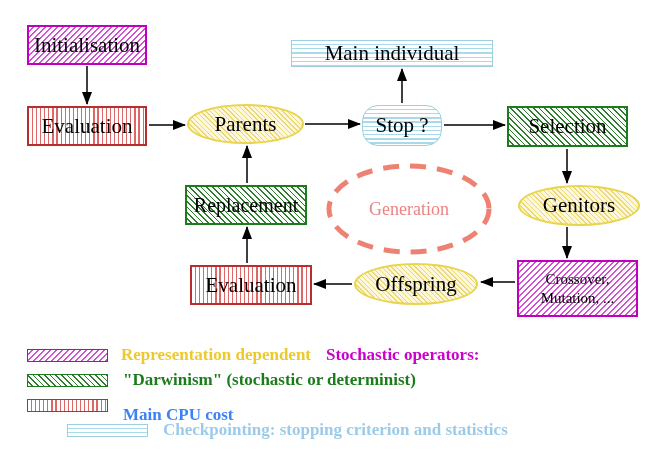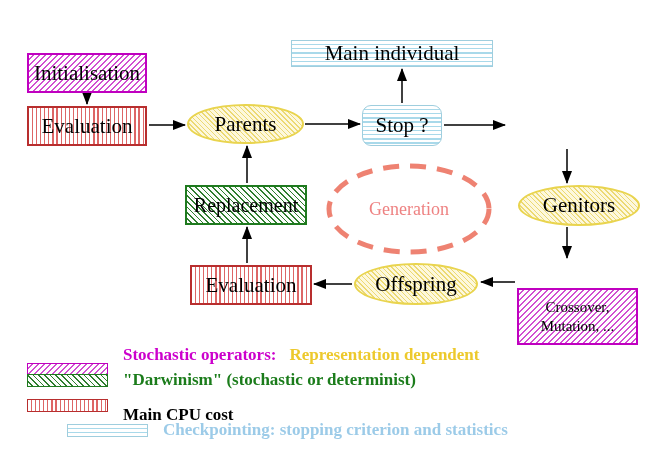--- a/index.html
+++ b/index.html
@@ -9,21 +9,20 @@
   }
   .node{
     position:absolute;display:flex;align-items:center;justify-content:center;
     font-size:21px;color:#000;box-sizing:border-box;text-align:center;white-space:nowrap;
   }
   .ellipse{border-radius:50%;}
   
   .hatch-magenta{
     background:repeating-linear-gradient(135deg,#ffffff 0px,#ffffff 2.8px,#d14fd1 2.8px,#d14fd1 4.2px);
     border:2px solid #c000c0;
-    margin-top:28px;
   }
   .stripe-red{
     background:repeating-linear-gradient(90deg,#ffffff 0px,#ffffff 2.9px,#d66 2.9px,#d66 4.1px);
     border:2px solid #b82e2e;
   }
   .hatch-green{
     background:repeating-linear-gradient(45deg,#fbfefb 0px,#fbfefb 2.8px,#2e7d2e 2.8px,#2e7d2e 4px);
     border:2px solid #1e7a1e;
   }
   .hatch-yellow{
@@ -33,42 +32,42 @@
   .stripe-cyan{
     background:repeating-linear-gradient(180deg,#ffffff 0px,#ffffff 2.9px,#a9d9ea 2.9px,#a9d9ea 4.2px);
     border:1.5px solid #9fcede;
   }
   #arrow-layer{position:absolute;left:0;top:0;pointer-events:none;}
   
   #n-init{left:27px;top:25px;width:120px;height:40px;}
   #n-eval-top{left:27px;top:106px;width:120px;height:40px;}
   #n-parents{left:187px;top:104px;width:117px;height:40px;}
   #n-best{left:291px;top:40px;width:202px;height:27px;font-size:21px;}
-  #n-stop{left:362px;top:105px;width:80px;height:41px;border-radius:9px;}
+  #n-stop{left:362px;top:105px;width:80px;height:41px;border-radius:16px;}
   #n-selection{left:507px;top:106px;width:121px;height:41px;}
   #n-replacement{left:185px;top:185px;width:122px;height:40px;font-size:20px;}
   #n-genitors{left:518px;top:185px;width:122px;height:41px;}
   #n-eval-bottom{left:190px;top:265px;width:122px;height:40px;}
   #n-offspring{left:354px;top:263px;width:124px;height:42px;}
   #n-crossover{left:517px;top:260px;width:121px;height:57px;font-size:15px;line-height:1.25;flex-direction:column;font-family:Liberation Serif, serif;}
   #n-generation-label{
     position:absolute;left:326px;top:164px;width:166px;height:90px;
     display:flex;align-items:center;justify-content:center;
     color:#ee8282;font-size:18px;
   }
   
   .legend-row{position:absolute;left:27px;display:flex;align-items:center;height:16px;}
   .legend-swatch{width:81px;height:13px;box-sizing:border-box;flex:0 0 auto;}
   .legend-swatch.sw1{border-width:1.5px;}
   .legend-text{margin-left:15px;font-size:17px;font-weight:bold;white-space:nowrap;}
   #lg1{top:347px;} #lg2{top:372px;} #lg3{top:397px;} #lg4{top:422px;padding-left:40px;}
   .c-magenta{color:#cc00cc;}
   .c-gold{color:#edc92c;margin-left:13px;}
   .c-green{color:#1b7c1b;}
-  .c-red{color:#000000;margin-top:20px;}
+  .c-red{color:#3b82f6;margin-top:20px;}
   .c-cyan{color:#9ccbe8;}
 </style>
 </head>
 <body>
 
 <div id="canvas">
 
   <svg id="arrow-layer" width="662" height="471" viewBox="0 0 662 471">
     <defs>
       <marker id="ah" markerWidth="14" markerHeight="10" refX="12" refY="5" orient="auto" markerUnits="userSpaceOnUse">
@@ -102,20 +101,23 @@
   </div>
 
   <div class="node stripe-cyan" id="n-best">
     <span>Main individual</span>
   </div>
 
   <div class="node stripe-cyan" id="n-stop">
     <span>Stop ?</span>
   </div>
 
+  <div class="node hatch-green" id="n-selection">
+    <span>Selection</span>
+  </div>
 
   <div class="node hatch-green" id="n-replacement">
     <span>Replacement</span>
   </div>
 
   <div id="n-generation-label">
     <span>Generation</span>
   </div>
 
   <div class="node hatch-yellow ellipse" id="n-genitors">
@@ -130,22 +132,22 @@
     <span>Offspring</span>
   </div>
 
   <div class="node hatch-magenta" id="n-crossover">
     <span>Crossover,</span>
     <span>Mutation, ...</span>
   </div>
 
   <div class="legend-row" id="lg1">
     <div class="legend-swatch sw1 hatch-magenta"></div>
+    <div class="legend-text c-gold">Representation dependent</div>
     <div class="legend-text c-magenta">Stochastic operators:</div>
-    <div class="legend-text c-gold">Representation dependent</div>
   </div>
 
   <div class="legend-row" id="lg2">
     <div class="legend-swatch sw1 hatch-green"></div>
     <div class="legend-text c-green">"Darwinism" (stochastic or determinist)</div>
   </div>
 
   <div class="legend-row" id="lg3">
     <div class="legend-swatch sw1 stripe-red"></div>
     <div class="legend-text c-red">Main CPU cost</div>

